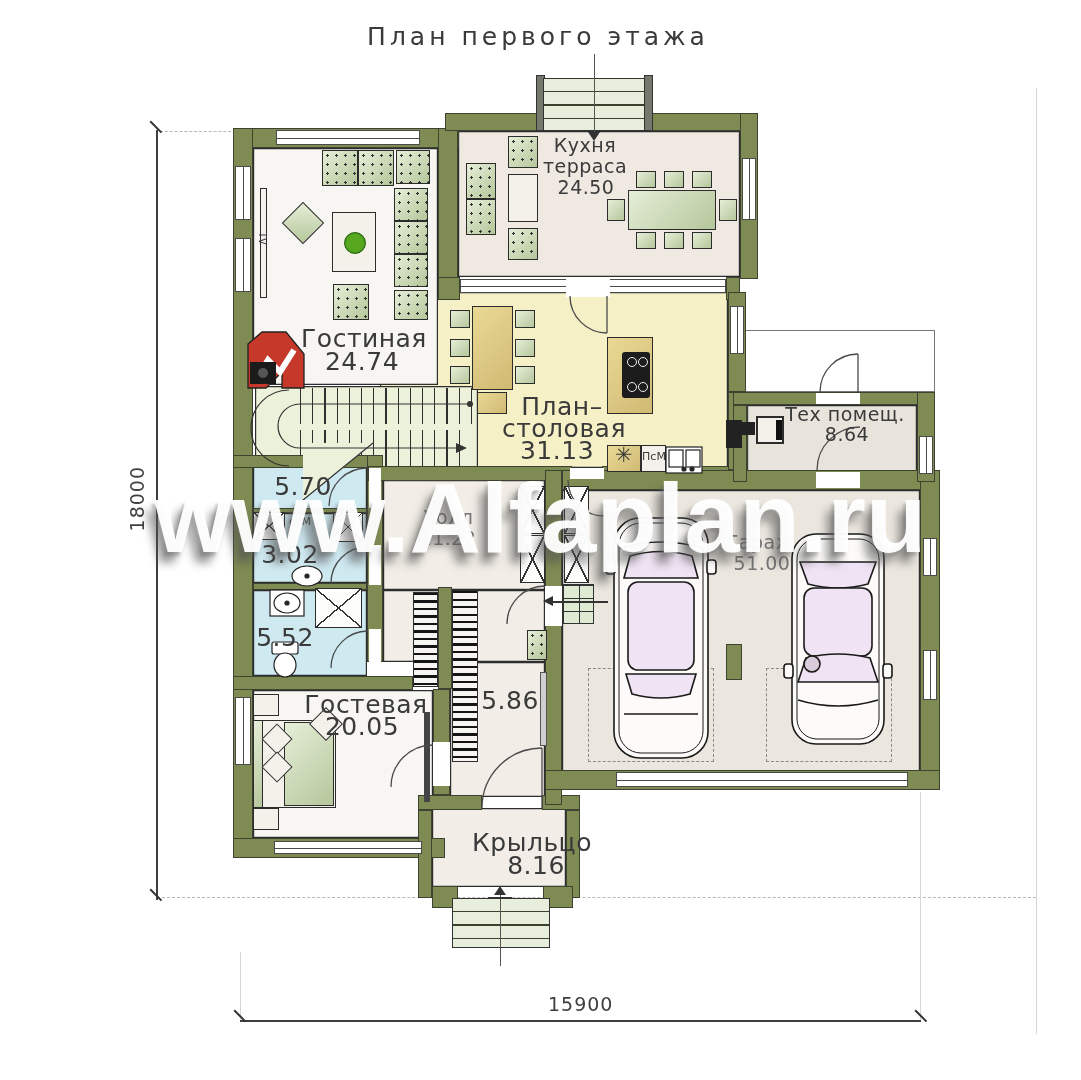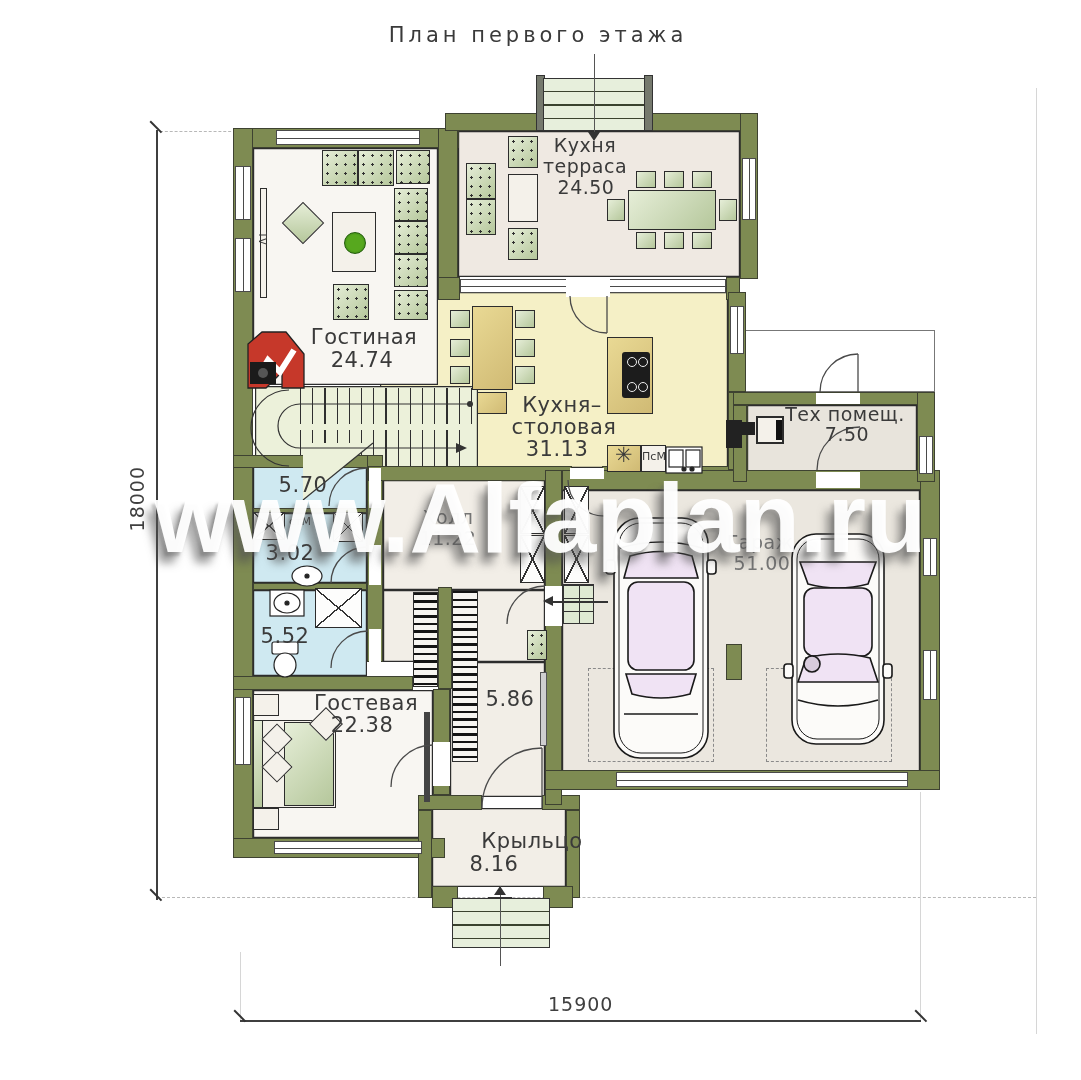--- a/index.html
+++ b/index.html
@@ -19,21 +19,21 @@
   .dots{background-image:radial-gradient(circle,#2f2f2f 1.1px,transparent 1.4px),linear-gradient(135deg,#e6eed8,#b5c79b);background-size:9px 9px,100% 100%}
   .xbox{position:absolute;background:
     linear-gradient(to top right,transparent calc(50% - .7px),#333 calc(50% - .7px),#333 calc(50% + .7px),transparent calc(50% + .7px)),
     linear-gradient(to bottom right,transparent calc(50% - .7px),#333 calc(50% - .7px),#333 calc(50% + .7px),transparent calc(50% + .7px)),#fdfdfc;
     border:1.2px solid #2c2c2c;box-sizing:border-box;z-index:4}
   .hang{position:absolute;background:repeating-linear-gradient(180deg,#141414 0 2.4px,transparent 2.4px 7.5px),#f7f5f1;border:1.2px solid #2c2c2c;box-sizing:border-box;z-index:4}
   .steps{position:absolute;background:repeating-linear-gradient(180deg,#e7efdc 0 12px,#3a422e 12px 13.3px),#e7efdc;border:1.3px solid #333;box-sizing:border-box;z-index:4}
   .treads{position:absolute;background:repeating-linear-gradient(90deg,transparent 0 11px,#2f2f2f 11px 12.2px);z-index:3}
   .grid{position:absolute;background-image:linear-gradient(#333 1px,transparent 1px),linear-gradient(90deg,#333 1px,transparent 1px);background-size:16px 13px;background-color:#dfead3;border:1px solid #333;box-sizing:border-box;z-index:4}
   .lbl{position:absolute;color:#3a3a3a;text-align:center;white-space:nowrap;transform:translateX(-50%);letter-spacing:.5px;z-index:6;line-height:1.05}
-  .big{font-size:21px}.med{font-size:19px}.sm{font-size:11px;letter-spacing:0}
+  .big{font-size:25px}.med{font-size:19px}.sm{font-size:11px;letter-spacing:0}
   .faded{color:#757575}
   .dim{position:absolute;background:#3f3f3f;z-index:6}
   .tick{position:absolute;width:16px;height:1.6px;background:#333;transform:rotate(45deg);z-index:6}
   .dimlbl{position:absolute;font-size:19px;color:#3f3f3f;letter-spacing:1px;z-index:6}
   .guide{position:absolute;background:#555;z-index:5}
   .dash{position:absolute;border-top:1px dashed #b8b8b8;z-index:1}
   .faint{position:absolute;background:#d6d6d6;z-index:1}
   .tri{position:absolute;width:0;height:0;z-index:6}
   .dot{position:absolute;border-radius:50%;z-index:5}
   .wm{position:absolute;left:0;top:468px;width:1081px;text-align:center;
@@ -294,37 +294,37 @@
       <path d="M798,700 Q838,712 878,700" fill="none"></path>
       <circle cx="812" cy="664" r="8" fill="#d8ccdc"></circle>
     </g>
   </svg>
 
   <div class="lbl big" style="left:364px;top:326px">Гостиная</div>
   <div class="lbl big" style="left:362px;top:349px">24.74</div>
   <div class="lbl med" style="left:585px;top:136px">Кухня</div>
   <div class="lbl med" style="left:585px;top:157px">терраса</div>
   <div class="lbl med" style="left:586px;top:178px">24.50</div>
-  <div class="lbl big" style="left:562px;top:394px">Кухня–</div>
+  <div class="lbl big" style="left:562px;top:394px">План–</div>
   <div class="lbl big" style="left:564px;top:416px">столовая</div>
   <div class="lbl big" style="left:557px;top:438px">31.13</div>
   <div class="lbl med" style="left:845px;top:405px">Тех помещ.</div>
-  <div class="lbl med" style="left:847px;top:425px">7.50</div>
+  <div class="lbl med" style="left:847px;top:425px">8.64</div>
   <div class="lbl med faded" style="left:448px;top:508px">Холл</div>
   <div class="lbl med faded" style="left:448px;top:529px">11.22</div>
   <div class="lbl med faded" style="left:760px;top:533px">Гараж</div>
   <div class="lbl med faded" style="left:762px;top:554px">51.00</div>
   <div class="lbl big" style="left:303px;top:474px">5.70</div>
   <div class="lbl big" style="left:290px;top:542px">3.02</div>
   <div class="lbl big" style="left:285px;top:625px">5.52</div>
   <div class="lbl big" style="left:366px;top:692px">Гостевая</div>
-  <div class="lbl big" style="left:362px;top:714px">22.38</div>
+  <div class="lbl big" style="left:362px;top:714px">20.05</div>
   <div class="lbl big" style="left:510px;top:688px">5.86</div>
   <div class="lbl big" style="left:532px;top:830px">Крыльцо</div>
-  <div class="lbl big" style="left:494px;top:853px">8.16</div>
+  <div class="lbl big" style="left:536px;top:853px">8.16</div>
 
   <div class="dim" style="left:156px;top:130px;width:1.5px;height:770px"></div>
   <div class="tick" style="left:148px;top:126px"></div>
   <div class="tick" style="left:148px;top:894px"></div>
   <div class="dimlbl vtxt" style="left:126px;top:466px">18000</div>
   <div class="dim" style="left:240px;top:1020px;width:681px;height:1.5px"></div>
   <div class="tick" style="left:232px;top:1015px"></div>
   <div class="tick" style="left:913px;top:1015px"></div>
   <div class="dimlbl" style="left:548px;top:993px">15900</div>
 

